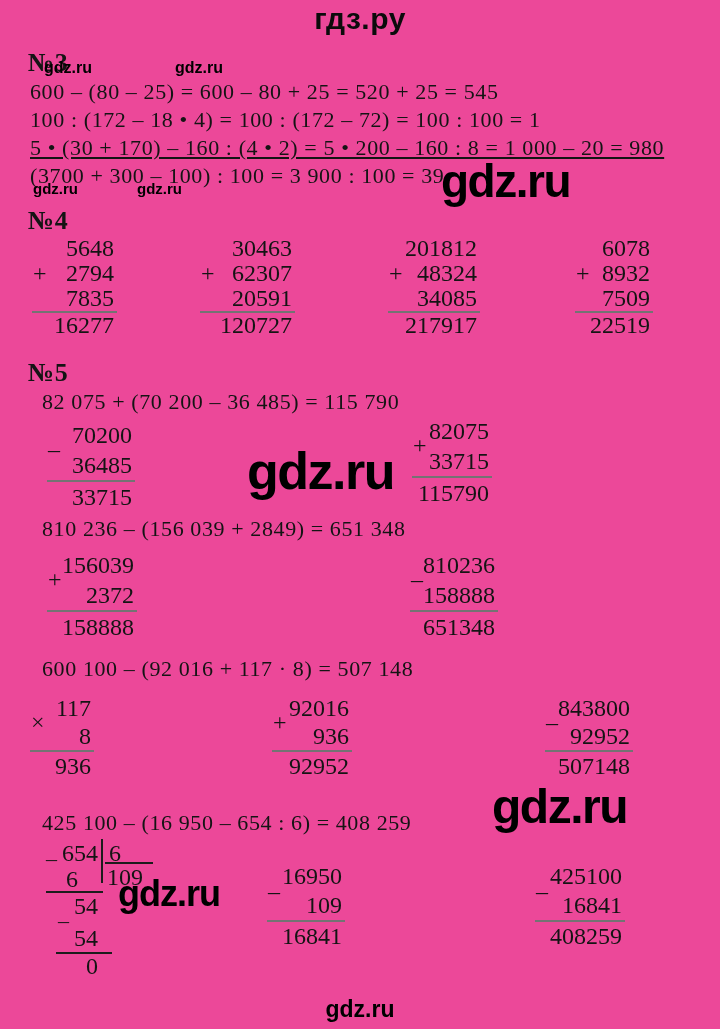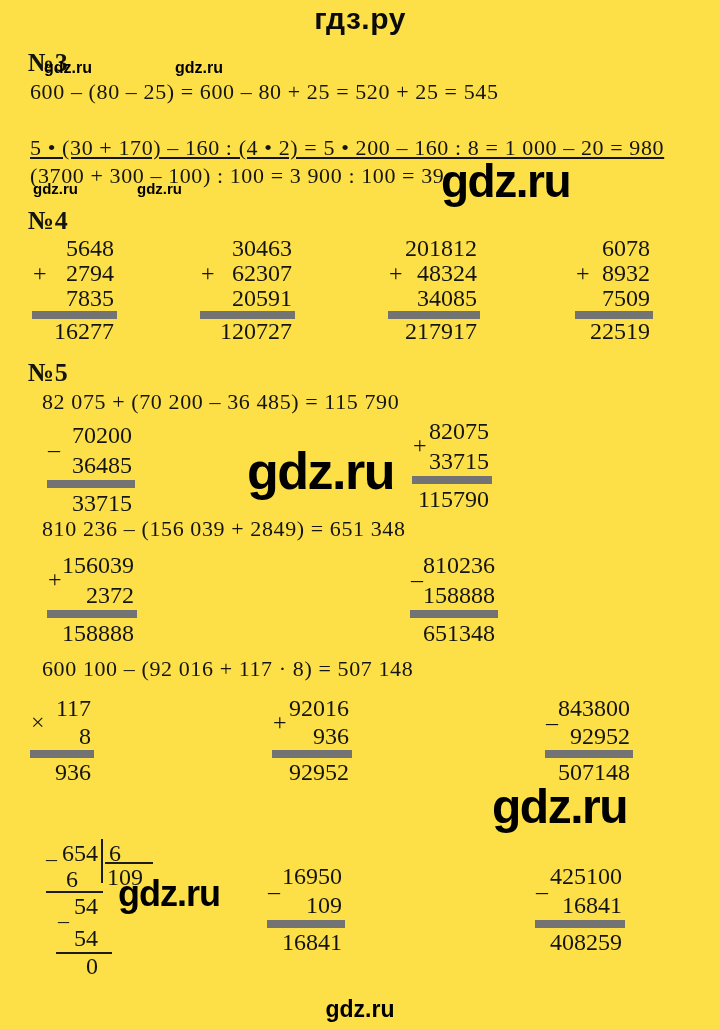--- a/index.html
+++ b/index.html
@@ -1,50 +1,51 @@
 <!DOCTYPE html>
 <html><head>
 <meta charset="utf-8">
 <style>
   html,body{margin:0;padding:0;background:#ffffff;}
-  .page{position:relative;width:720px;height:1029px;background:#fde047;
+  .page{position:relative;width:720px;height:1029px;background:#ec4899;
         font-family:"Liberation Serif",serif;color:#141414;overflow:hidden;}
   .site-title{position:absolute;top:2px;left:0;right:0;text-align:center;
         font-family:"Liberation Sans",sans-serif;font-weight:bold;font-size:30px;
         color:#0b0b0b;letter-spacing:0.5px;}
   .plabel{position:absolute;font-weight:bold;font-size:26px;letter-spacing:0.5px;}
   .eq{position:absolute;font-size:22px;letter-spacing:0.6px;white-space:nowrap;}
   .wm{position:absolute;font-family:"Liberation Sans",sans-serif;font-weight:bold;
         color:#000;white-space:nowrap;line-height:1;}
   .wm-small{font-size:16px;letter-spacing:0;}
   .wm-med{font-size:36px;letter-spacing:-1px;}
   .wm-big{font-size:46px;letter-spacing:-1.5px;}
   .wm-footer{position:absolute;left:0;right:0;text-align:center;
         font-family:"Liberation Sans",sans-serif;font-weight:bold;font-size:23px;color:#000;}
   .cw{position:absolute;text-align:right;font-size:24px;}
   .cw .num{display:block;height:var(--rh);line-height:var(--rh);padding-right:3px;}
-  .cw .res{border-top:8px solid #737373;}
+  .cw .res{border-top:2px solid #737373;}
   .cw .op{position:absolute;left:1px;font-size:24px;line-height:24px;}
   .division{position:absolute;font-size:24px;}
   .division .dnum{position:absolute;line-height:24px;white-space:nowrap;}
   .division .dline{position:absolute;background:#1c1c1c;height:2px;}
   .division .dvbar{position:absolute;background:#1c1c1c;width:2px;}
 </style>
 </head>
 <body>
 
 <div class="page">
 
   <div class="site-title">гдз.ру</div>
 
   <div class="plabel" style="left:28px;top:48px;">№3</div>
   <div class="wm wm-small" style="left:44px;top:60px;">gdz.ru</div>
   <div class="wm wm-small" style="left:175px;top:60px;">gdz.ru</div>
 
   <div class="eq" style="left:30px;top:79px;">600 – (80 – 25) = 600 – 80 + 25 = 520 + 25 = 545</div>
+  <div class="eq" style="left:30px;top:107px;">100 : (172 – 18 • 4) = 100 : (172 – 72) = 100 : 100 = 1</div>
   <div class="eq" style="left:30px;top:135px;text-decoration:underline;">5 • (30 + 170) – 160 : (4 • 2) = 5 • 200 – 160 : 8 = 1 000 – 20 = 980</div>
   <div class="eq" style="left:30px;top:163px;text-align:center;">(3700 + 300 – 100) : 100 = 3 900 : 100 = 39</div>
   <div class="wm wm-big" style="left:441px;top:158px;">gdz.ru</div>
   <div class="wm wm-small" style="left:33px;top:181px;font-size:15px;">gdz.ru</div>
   <div class="wm wm-small" style="left:137px;top:181px;font-size:15px;">gdz.ru</div>
 
   <div class="plabel" style="left:28px;top:206px;">№4</div>
 
   <div class="cw" style="--rh:25px;left:32px;top:236px;width:85px;">
     <span class="op" style="top:25px;">+</span>
@@ -119,20 +120,21 @@
     <span class="num">936</span>
     <span class="num res">92952</span>
   </div>
   <div class="cw" style="--rh:28px;left:545px;top:694px;width:88px;">
     <span class="op" style="top:16px;">–</span>
     <span class="num">843800</span>
     <span class="num">92952</span>
     <span class="num res">507148</span>
   </div>
 
+  <div class="eq" style="left:42px;top:810px;">425 100 – (16 950 – 654 : 6) = 408 259</div>
   <div class="wm wm-big" style="left:492px;top:783px;font-size:48px;">gdz.ru</div>
 
   <div class="division" style="left:46px;top:841px;width:120px;height:135px;">
     <span class="dnum" style="left:0px;top:6px;font-size:22px;">–</span>
     <span class="dnum" style="left:16px;top:0px;">654</span>
     <div class="dvbar" style="left:55px;top:-2px;height:44px;"></div>
     <span class="dnum" style="left:63px;top:0px;">6</span>
     <div class="dline" style="left:59px;top:21px;width:48px;"></div>
     <span class="dnum" style="left:61px;top:24px;">109</span>
     <span class="dnum" style="left:20px;top:26px;">6</span>

